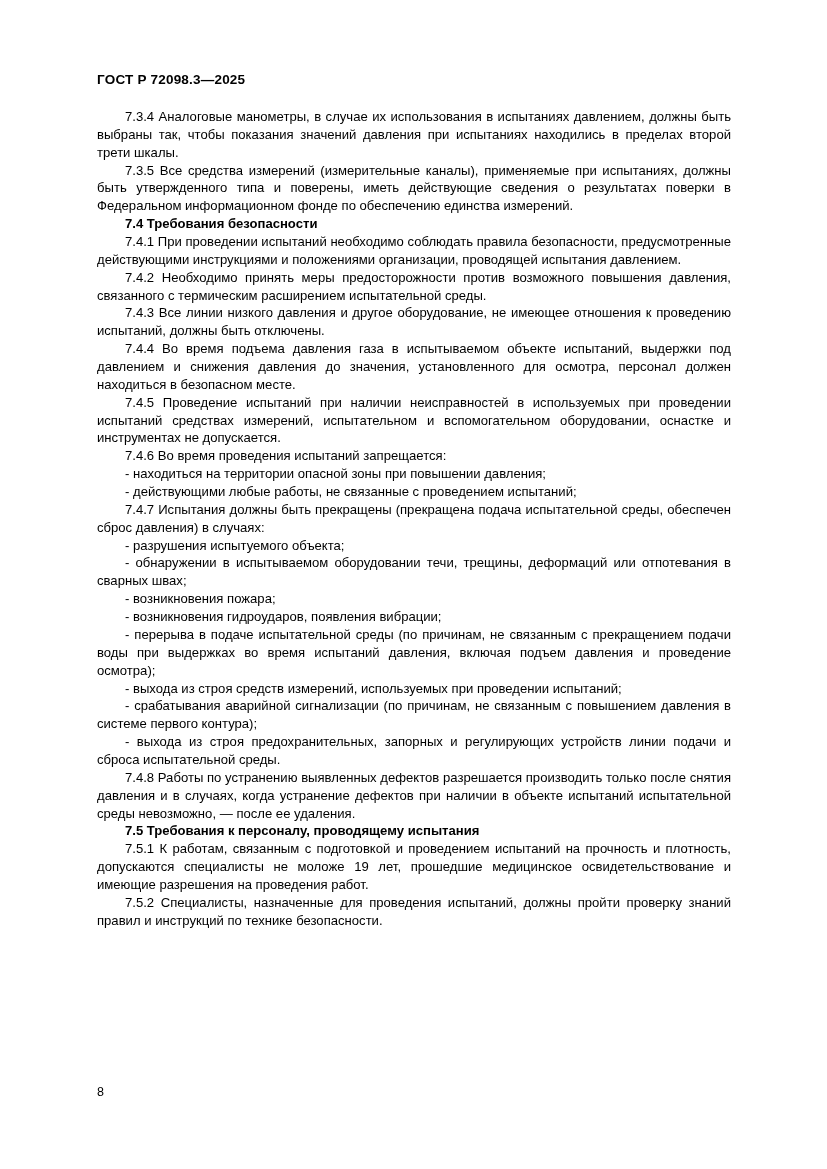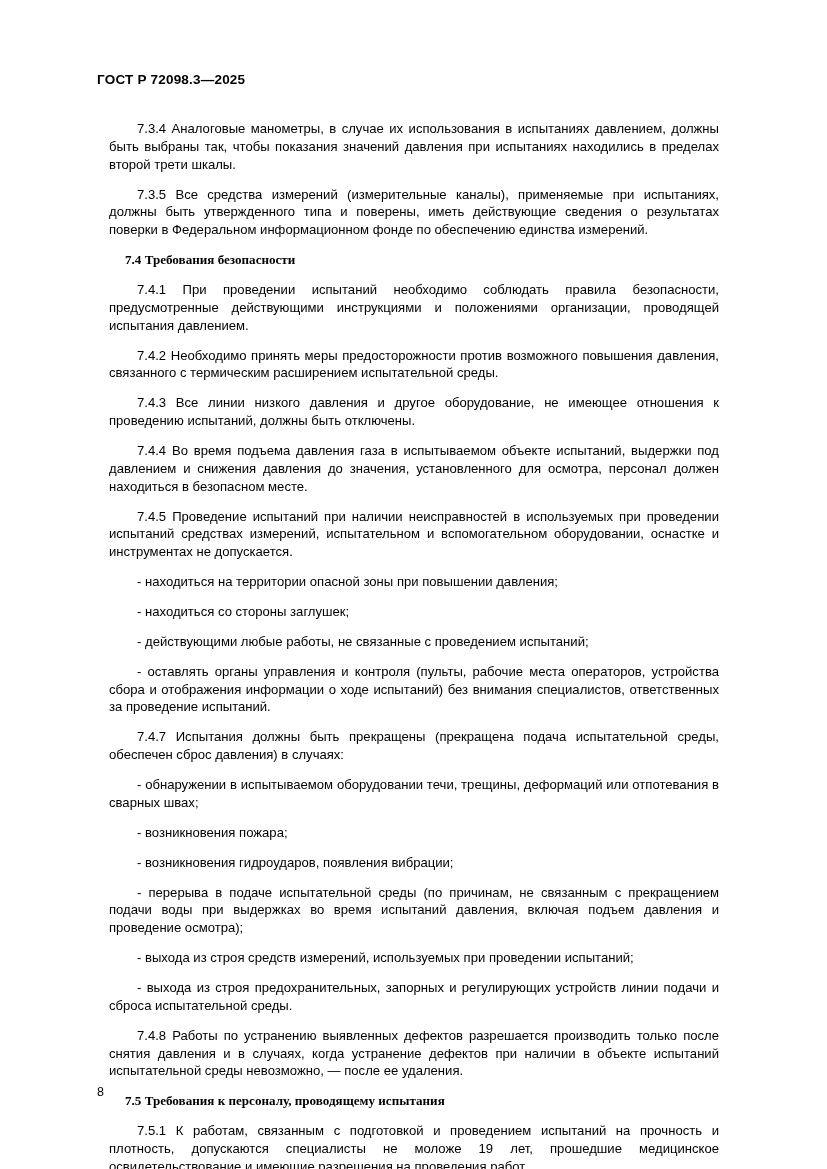--- a/index.html
+++ b/index.html
@@ -33,33 +33,32 @@
   .content {
     position: absolute;
     top: 108px;
     left: 97px;
     width: 634px;
     font-size: 13.1px;
     line-height: 1.365;
     text-align: justify;
   }
   p {
-    margin: 12px;
+    margin: 0;
     text-indent: 28px;
   }
   p.dash {
     text-indent: 28px;
   }
   h3.section {
     margin: 0;
     font-size: 13.1px;
     font-weight: bold;
     text-indent: 28px;
     text-align: left;
-    font-family: Liberation Serif, serif;
   }
   .gap-before {
     margin-top: 13px;
   }
   .gap-after {
     margin-bottom: 12px;
   }
   .pagenum {
     position: absolute;
     left: 97px;
@@ -76,30 +75,31 @@
 
   <div class="content" id="content">
       <p>7.3.4  Аналоговые манометры, в случае их использования в испытаниях давлением, должны быть выбраны так, чтобы показания значений давления при испытаниях находились в пределах второй трети шкалы.</p>
       <p>7.3.5  Все средства измерений (измерительные каналы), применяемые при испытаниях, должны быть утвержденного типа и поверены, иметь действующие сведения о результатах поверки в Федеральном информационном фонде по обеспечению единства измерений.</p>
       <h3 class="section gap-before gap-after">7.4  Требования безопасности</h3>
       <p>7.4.1  При проведении испытаний необходимо соблюдать правила безопасности, предусмотренные действующими инструкциями и положениями организации, проводящей испытания давлением.</p>
       <p>7.4.2  Необходимо принять меры предосторожности против возможного повышения давления, связанного с термическим расширением испытательной среды.</p>
       <p>7.4.3  Все линии низкого давления и другое оборудование, не имеющее отношения к проведению испытаний, должны быть отключены.</p>
       <p>7.4.4  Во время подъема давления газа в испытываемом объекте испытаний, выдержки под давлением и снижения давления до значения, установленного для осмотра, персонал должен находиться в безопасном месте.</p>
       <p>7.4.5  Проведение испытаний при наличии неисправностей в используемых при проведении испытаний средствах измерений, испытательном и вспомогательном оборудовании, оснастке и инструментах не допускается.</p>
+      <p>7.4.6  Во время проведения испытаний запрещается:</p>
       <p class="dash">- находиться на территории опасной зоны при повышении давления;</p>
-      <p class="dash">- находиться со стороны заглушек;</p>
       <p class="dash">- действующими любые работы, не связанные с проведением испытаний;</p>
-      <p class="dash">- оставлять органы управления и контроля (пульты, рабочие места операторов, устройства сбора и отображения информации о ходе испытаний) без внимания специалистов, ответственных за проведение испытаний.</p>
       <p>7.4.7  Испытания должны быть прекращены (прекращена подача испытательной среды, обеспечен сброс давления) в случаях:</p>
+      <p class="dash">- разрушения испытуемого объекта;</p>
       <p class="dash">- обнаружении в испытываемом оборудовании течи, трещины, деформаций или отпотевания в сварных швах;</p>
       <p class="dash">- возникновения пожара;</p>
       <p class="dash">- возникновения гидроударов, появления вибрации;</p>
       <p class="dash">- перерыва в подаче испытательной среды (по причинам, не связанным с прекращением подачи воды при выдержках во время испытаний давления, включая подъем давления и проведение осмотра);</p>
       <p class="dash">- выхода из строя средств измерений, используемых при проведении испытаний;</p>
+      <p class="dash">- срабатывания аварийной сигнализации (по причинам, не связанным с повышением давления в системе первого контура);</p>
       <p class="dash">- выхода из строя предохранительных, запорных и регулирующих устройств линии подачи и сброса испытательной среды.</p>
       <p>7.4.8  Работы по устранению выявленных дефектов разрешается производить только после снятия давления и в случаях, когда устранение дефектов при наличии в объекте испытаний испытательной среды невозможно, — после ее удаления.</p>
       <h3 class="section gap-before gap-after">7.5  Требования к персоналу, проводящему испытания</h3>
       <p>7.5.1  К работам, связанным с подготовкой и проведением испытаний на прочность и плотность, допускаются специалисты не моложе 19 лет, прошедшие медицинское освидетельствование и имеющие разрешения на проведения работ.</p>
       <p>7.5.2  Специалисты, назначенные для проведения испытаний, должны пройти проверку знаний правил и инструкций по технике безопасности.</p>
     </div>
 
   <div class="pagenum">8</div>
 
 </div>

